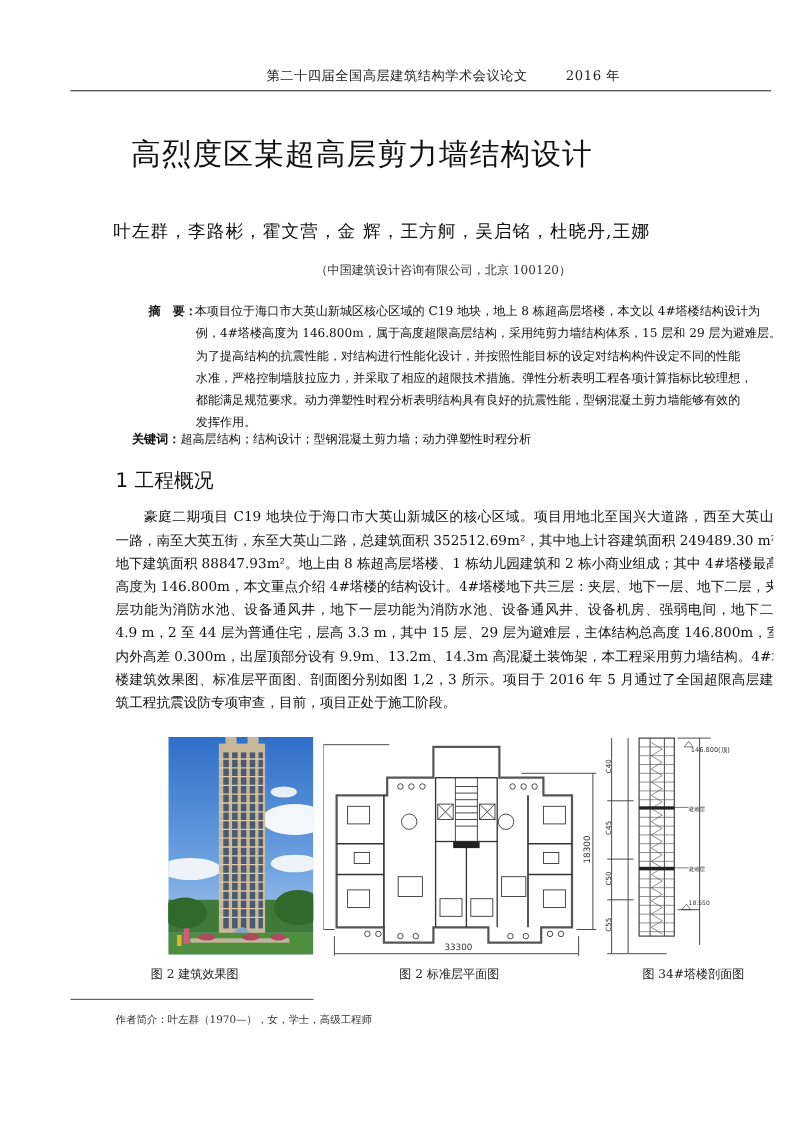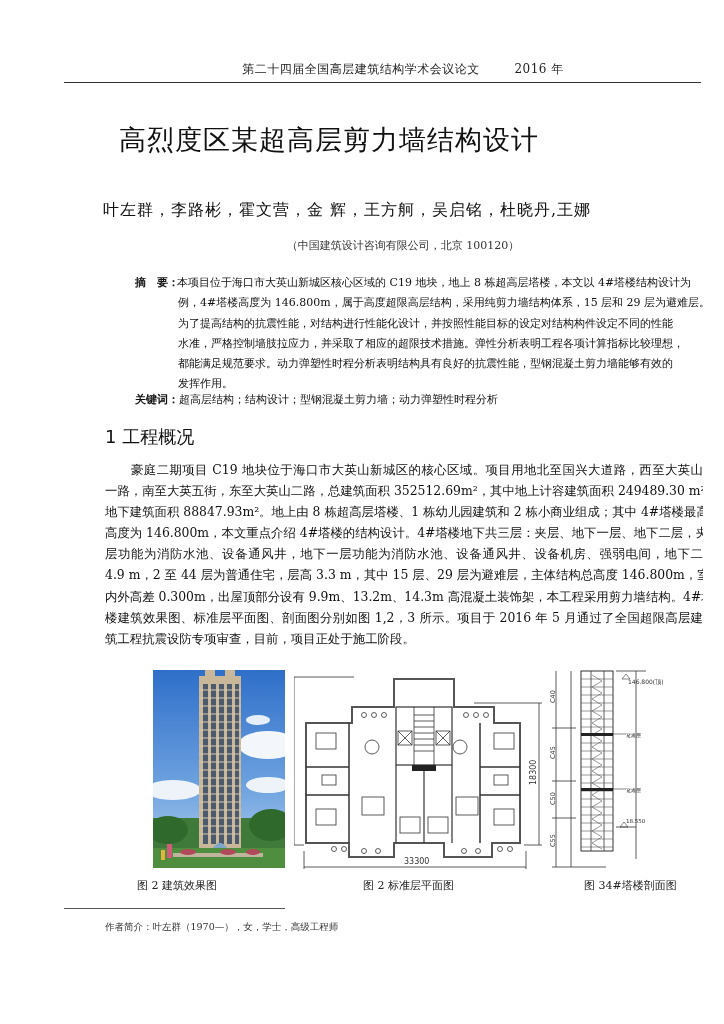--- a/index.html
+++ b/index.html
@@ -25,21 +25,21 @@
   .affil {
     left: 0; width: 724px; top: 238px; text-align: center;
     font-size: 11px; color: #333;
   }
   .abstract {
     left: 94px; width: 560px; top: 273px; font-size: 11px; line-height: 20.3px; color: #111;
   }
   .abstract .label { font-weight: bold; display: inline-block; width: 42px; }
   .abstract .line { white-space: nowrap; }
   .abstract .indent { padding-left: 43px; }
-  .keywords { left: 94px; top: 392px; font-size: 11px; white-space: nowrap; color: #111; text-align: center; }
+  .keywords { left: 79px; top: 392px; font-size: 11px; white-space: nowrap; color: #111; text-align: center; }
   .keywords .label { font-weight: bold; }
   .section-head {
     left: 64px; top: 425px;
     font-family: "DejaVu Sans", "Liberation Sans", sans-serif;
     font-size: 18px; color: #111;
   }
   .body-text {
     left: 64px; width: 598px; top: 459px; font-size: 12.4px; line-height: 21.1px; color: #111;
   }
   .body-text .line { white-space: nowrap; overflow: hidden; text-align: justify; text-align-last: justify; }

